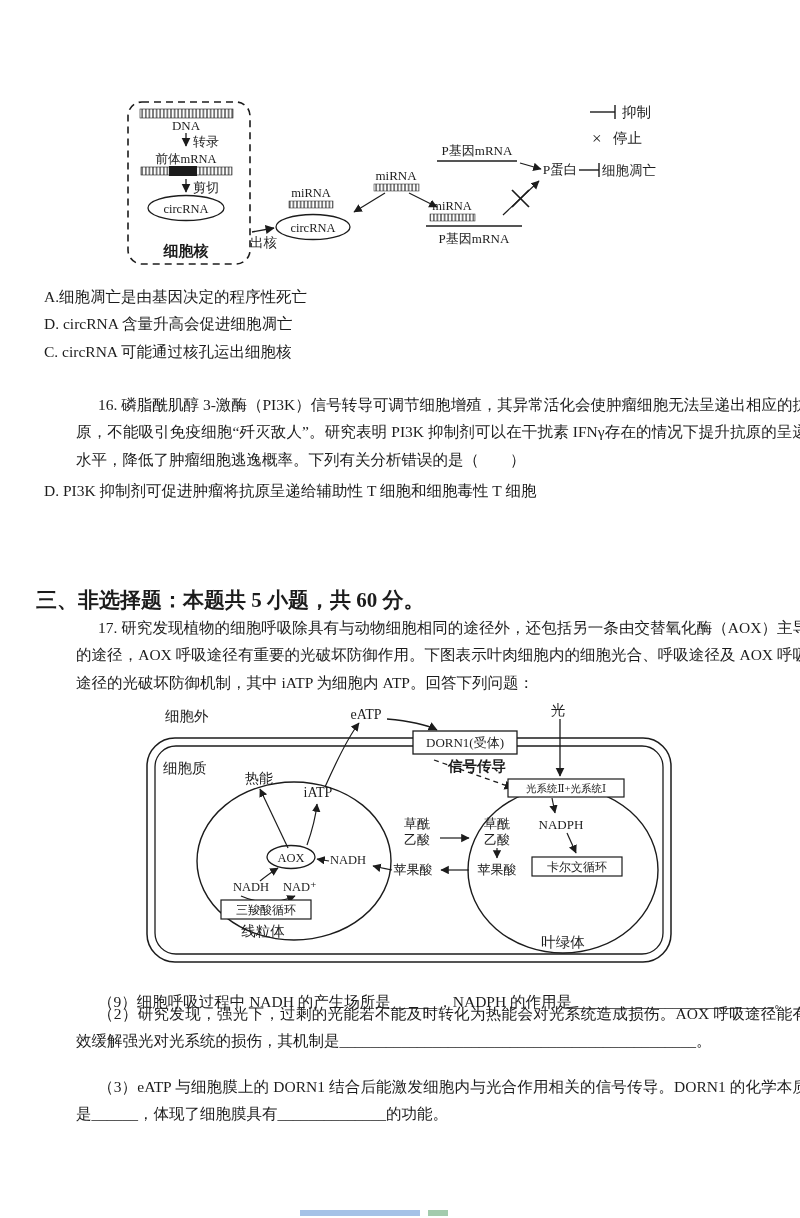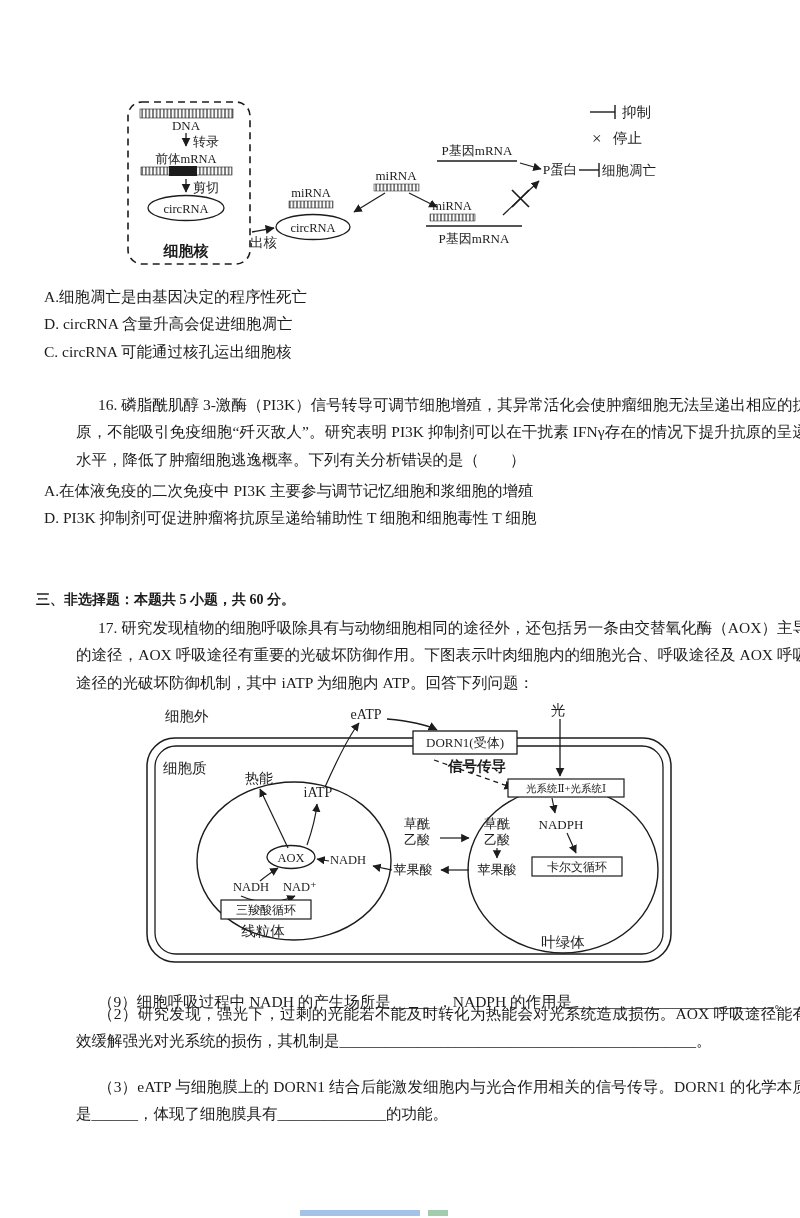--- a/index.html
+++ b/index.html
@@ -5,21 +5,21 @@
   * { margin:0; padding:0; box-sizing:border-box; }
   html,body { background:#ffffff; }
   body {
     width:800px; height:1218px; position:relative; overflow:hidden;
     font-family:"Liberation Serif","DejaVu Serif",serif; color:#1c1c1c;
   }
   .txt { font-size:15.5px; line-height:27.4px; }
   .para { position:absolute; left:36px; width:732px; text-indent:22px; text-align:justify;margin-left:40px; }
   .optblock { position:absolute; left:44px; width:720px; }
   .optline { height:27.4px; white-space:nowrap; overflow:hidden; }
-  .sec { position:absolute; left:36px; font-weight:bold; font-size:14px; line-height:22px; }
+  .sec { position:absolute; left:36px; font-weight:bold; font-size:21px; line-height:22px; }
   svg { position:absolute; left:0; }
   svg text { font-family:"Liberation Serif","DejaVu Serif",serif; fill:#1c1c1c; }
   .ink { stroke:#1c1c1c; fill:none; }
   .artifact { position:absolute; top:1210px; height:6px; opacity:.55; }
   .artifact.b1 { left:300px; width:120px; background:#5b8fd4; }
   .artifact.b2 { left:428px; width:20px;  background:#57a06a; }
 </style>
 </head>
 <body>
 
@@ -104,21 +104,20 @@
 </svg>
 
 <div class="optblock txt" style="top:283px">
   <div class="optline">A.细胞凋亡是由基因决定的程序性死亡</div>
   <div class="optline">D. circRNA 含量升高会促进细胞凋亡</div>
   <div class="optline">C. circRNA 可能通过核孔运出细胞核</div>
 </div>
 
 <div class="para txt" style="top:391px">16. 磷脂酰肌醇 3-激酶（PI3K）信号转导可调节细胞增殖，其异常活化会使肿瘤细胞无法呈递出相应的抗原，不能吸引免疫细胞“歼灭敌人”。研究表明 PI3K 抑制剂可以在干扰素 IFNγ存在的情况下提升抗原的呈递水平，降低了肿瘤细胞逃逸概率。下列有关分析错误的是（　　）</div>
 <div class="optblock txt" style="top:477px">
-  <div class="optline">A.在体液免疫的二次免疫中 PI3K 主要参与调节记忆细胞和浆细胞的增殖</div>
   <div class="optline">D. PI3K 抑制剂可促进肿瘤将抗原呈递给辅助性 T 细胞和细胞毒性 T 细胞</div>
 </div>
 
 <div class="sec" style="top:589px">三、非选择题：本题共 5 小题，共 60 分。</div>
 
 <div class="para txt" style="top:614px">17. 研究发现植物的细胞呼吸除具有与动物细胞相同的途径外，还包括另一条由交替氧化酶（AOX）主导的途径，AOX 呼吸途径有重要的光破坏防御作用。下图表示叶肉细胞内的细胞光合、呼吸途径及 AOX 呼吸途径的光破坏防御机制，其中 iATP 为细胞内 ATP。回答下列问题：</div>
 
 <svg style="top:698px" width="800" height="292" viewBox="0 0 800 292">
 
   <g>

